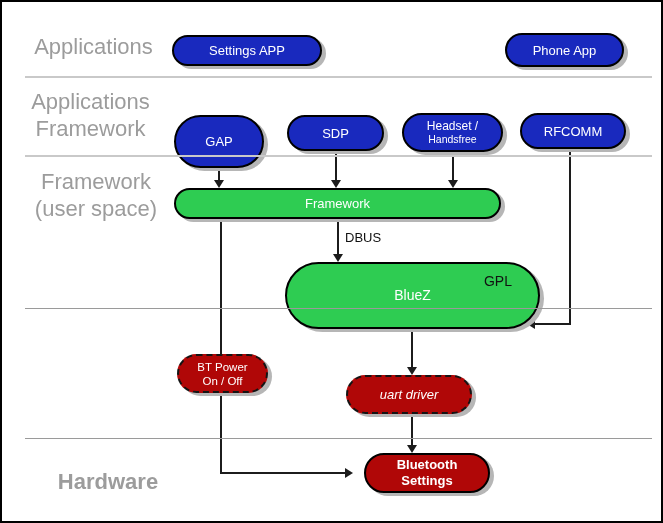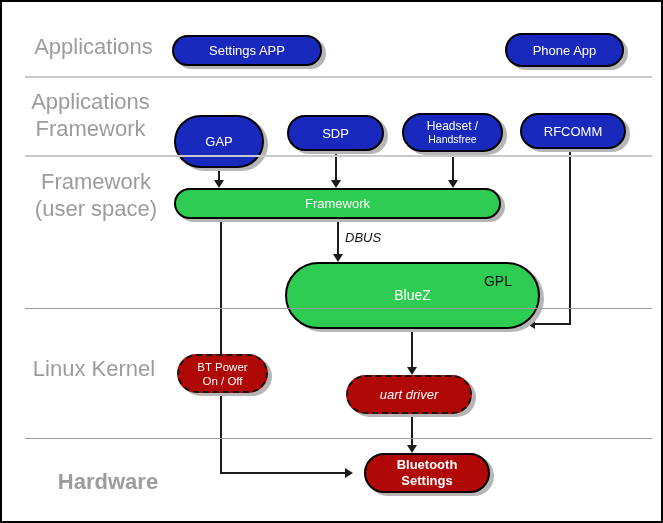--- a/index.html
+++ b/index.html
@@ -60,21 +60,20 @@
     top: 10px; right: 26px;
     color: #111;
     font-size: 14px;
   }
   .edge-label {
     position: absolute;
     color: #111;
     font-size: 13px;
     z-index: 2;
     white-space: nowrap;
-    font-style: italic;
   }
 </style>
 </head>
 <body>
 
 <div class="canvas">
 
   <div class="sep sep-light" style="left:23px; top:74px;  width:627px; height:2px;"></div>
   <div class="sep sep-light" style="left:23px; top:153px; width:627px; height:2px;"></div>
   <div class="sep sep-dark" style="left:23px; top:306px; width:627px; height:1px;"></div>
@@ -83,23 +82,20 @@
   <div class="layer-label" style="left:24px; top:31px; width:135px;">
     <span>Applications</span>
   </div>
   <div class="layer-label" style="left:16px; top:86px; width:145px;">
     <div>Applications</div>
     <div>Framework</div>
   </div>
   <div class="layer-label" style="left:14px; top:166px; width:160px;">
     <div>Framework</div>
     <div>(user space)</div>
-  </div>
-  <div class="layer-label" style="left:12px; top:353px; width:160px;">
-    <span>Linux Kernel</span>
   </div>
   <div class="layer-label" style="left:26px; top:466px; width:160px;font-weight:bold;">
     <span>Hardware</span>
   </div>
 
   <div class="conn" style="left:216px; top:133px; width:2px; height:48px;"></div>
   <div class="arrow arrow-down" style="left:212px; top:178px;"></div>
 
   <div class="conn" style="left:333px; top:133px; width:2px; height:48px;"></div>
   <div class="arrow arrow-down" style="left:329px; top:178px;"></div>

